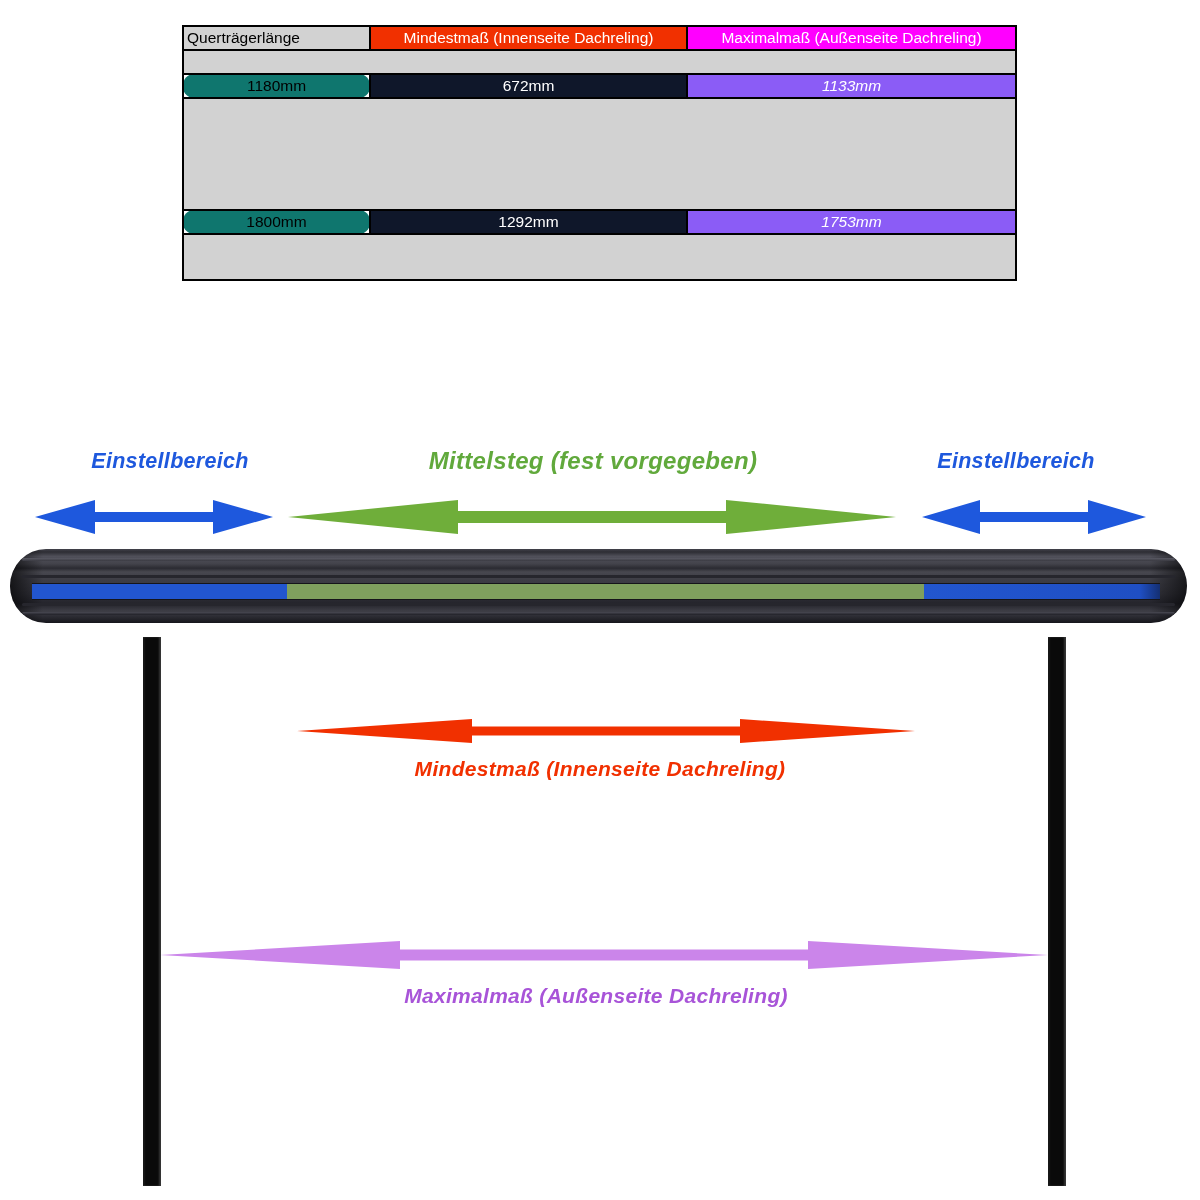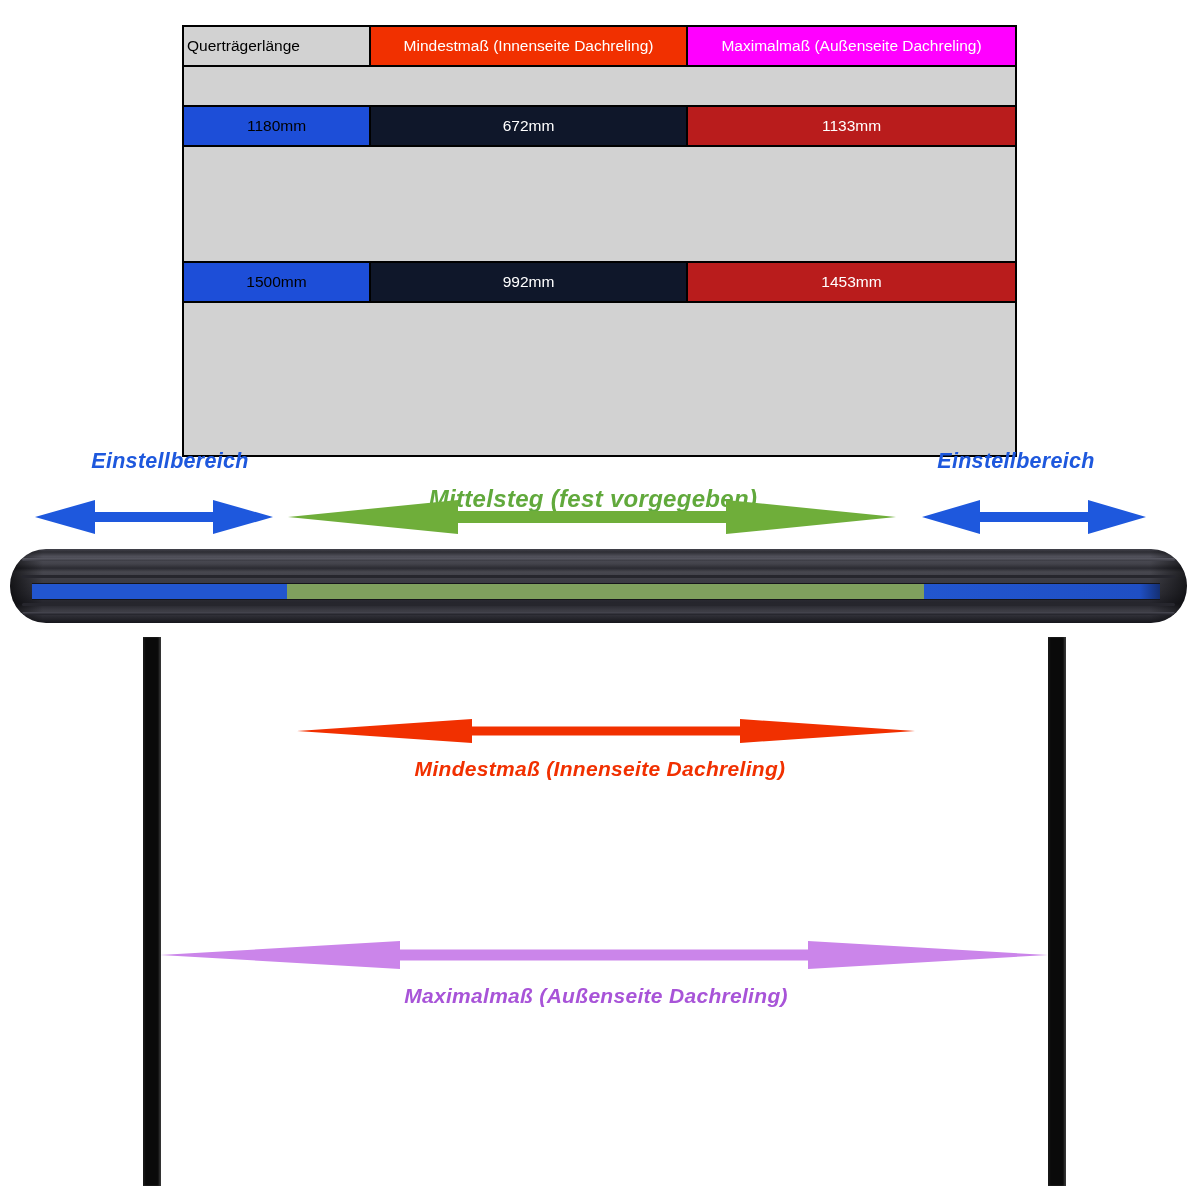--- a/index.html
+++ b/index.html
@@ -11,31 +11,31 @@
   
   table.size-table{
     position:absolute;left:182px;top:25px;width:833px;
     border-collapse:collapse;table-layout:fixed;
     font-size:15.5px;color:#000;
   }
   .size-table col.c1{width:187px;}
   .size-table col.c2{width:317px;}
   .size-table col.c3{width:329px;}
   .size-table th,.size-table td{
-    height:22px;padding:8px;text-align:center;vertical-align:middle;
+    height:22px;padding:0;text-align:center;vertical-align:middle;
     font-weight:400;white-space:nowrap;overflow:hidden;
   }
   .size-table th{border:2px solid #000;}
   .size-table td.cell{border:2px solid #000;}
   .size-table th.h1{background:#d2d2d2;text-align:left;padding-left:3px;}
   .size-table th.h2{background:#f13000;color:#fff;}
   .size-table th.h3{background:#ff00ff;color:#fff;}
-  .size-table td.c1d{background:#1d4ed8;color:#000;}
+  .size-table td.c1d{background:#0f766e;color:#000;border-radius:11px;}
   .size-table td.c2d{background:#0f172a;color:#fff;}
-  .size-table td.c3d{background:#b91c1c;color:#fff;}
+  .size-table td.c3d{background:#8b5cf6;color:#fff;font-style:italic;}
   .size-table tr.spacer td{
     background:#d2d2d2;border-left:2px solid #000;border-right:2px solid #000;
   }
   .size-table tr.spacer.first td{border-top:2px solid #000;}
   .size-table tr.spacer.last td{border-bottom:2px solid #000;}
 
   
   .lbl{
     position:absolute;font-weight:700;font-style:italic;white-space:nowrap;
     transform:translateX(-50%);letter-spacing:0.3px;
@@ -120,42 +120,42 @@
       </tr>
       <tr class="spacer">
           <td colspan="3"></td>
         </tr>
       <tr class="spacer">
           <td colspan="3"></td>
         </tr>
       <tr class="spacer">
           <td colspan="3"></td>
         </tr>
-      <tr class="data">
-        <td class="cell c1d">1500mm</td>
-        <td class="cell c2d">992mm</td>
-        <td class="cell c3d">1453mm</td>
-      </tr>
       <tr class="spacer">
           <td colspan="3"></td>
         </tr>
       <tr class="spacer">
           <td colspan="3"></td>
         </tr>
+      <tr class="data">
+        <td class="cell c1d">1800mm</td>
+        <td class="cell c2d">1292mm</td>
+        <td class="cell c3d">1753mm</td>
+      </tr>
       <tr class="spacer">
           <td colspan="3"></td>
         </tr>
       <tr class="spacer last">
           <td colspan="3"></td>
         </tr>
     </tbody>
   </table>
 
   <div class="lbl lbl-blue" style="left:170px;top:449px;">Einstellbereich</div>
-  <div class="lbl lbl-green" style="left:593px;top:447px;margin-top:38px;">Mittelsteg (fest vorgegeben)</div>
+  <div class="lbl lbl-green" style="left:593px;top:447px;">Mittelsteg (fest vorgegeben)</div>
   <div class="lbl lbl-blue" style="left:1016px;top:449px;">Einstellbereich</div>
 
   <svg class="arrow" style="left:35px;top:499px;" width="238" height="36" viewBox="0 0 238 36">
     <polygon class="fill-blue" points="0,18 60,1 60,13 178,13 178,1 238,18 178,35 178,23 60,23 60,35"></polygon>
   </svg>
   <svg class="arrow" style="left:288px;top:499px;" width="608" height="36" viewBox="0 0 608 36">
     <polygon class="fill-green" points="0,18 170,1 170,12 438,12 438,1 608,18 438,35 438,24 170,24 170,35"></polygon>
   </svg>
   <svg class="arrow" style="left:922px;top:499px;" width="224" height="36" viewBox="0 0 224 36">
     <polygon class="fill-blue" points="0,18 58,1 58,13 166,13 166,1 224,18 166,35 166,23 58,23 58,35"></polygon>

